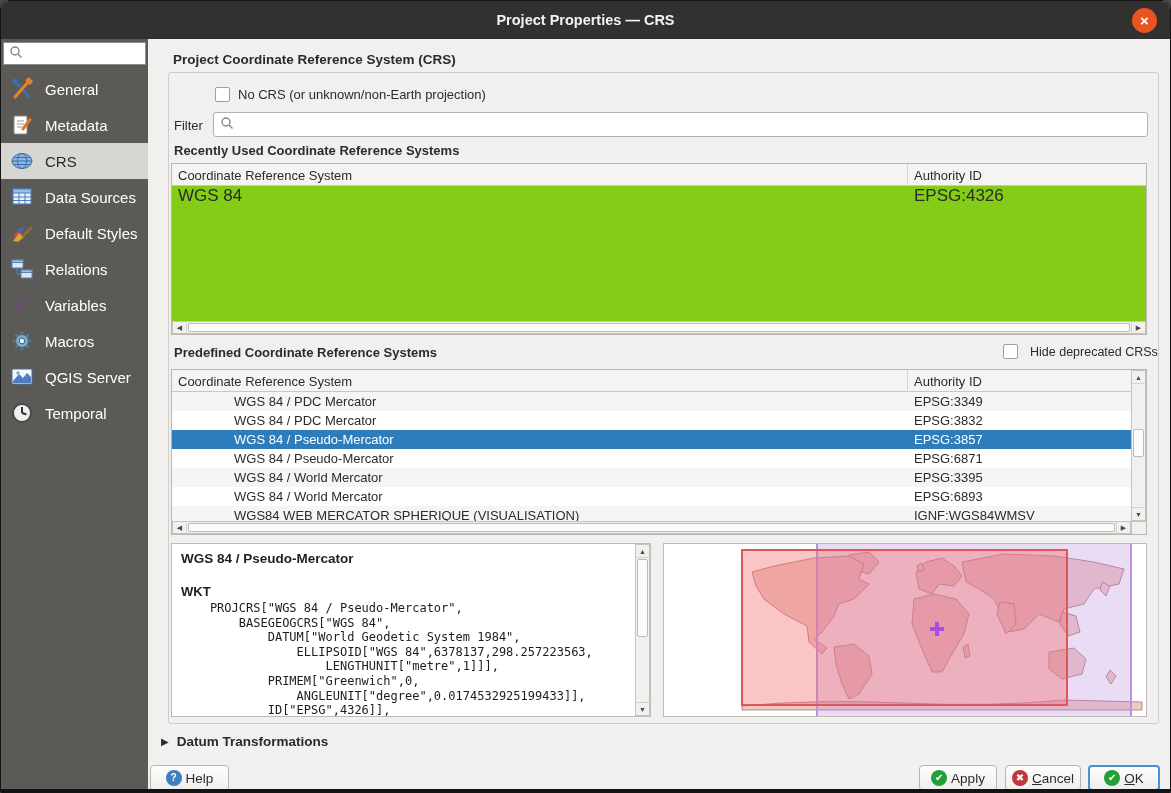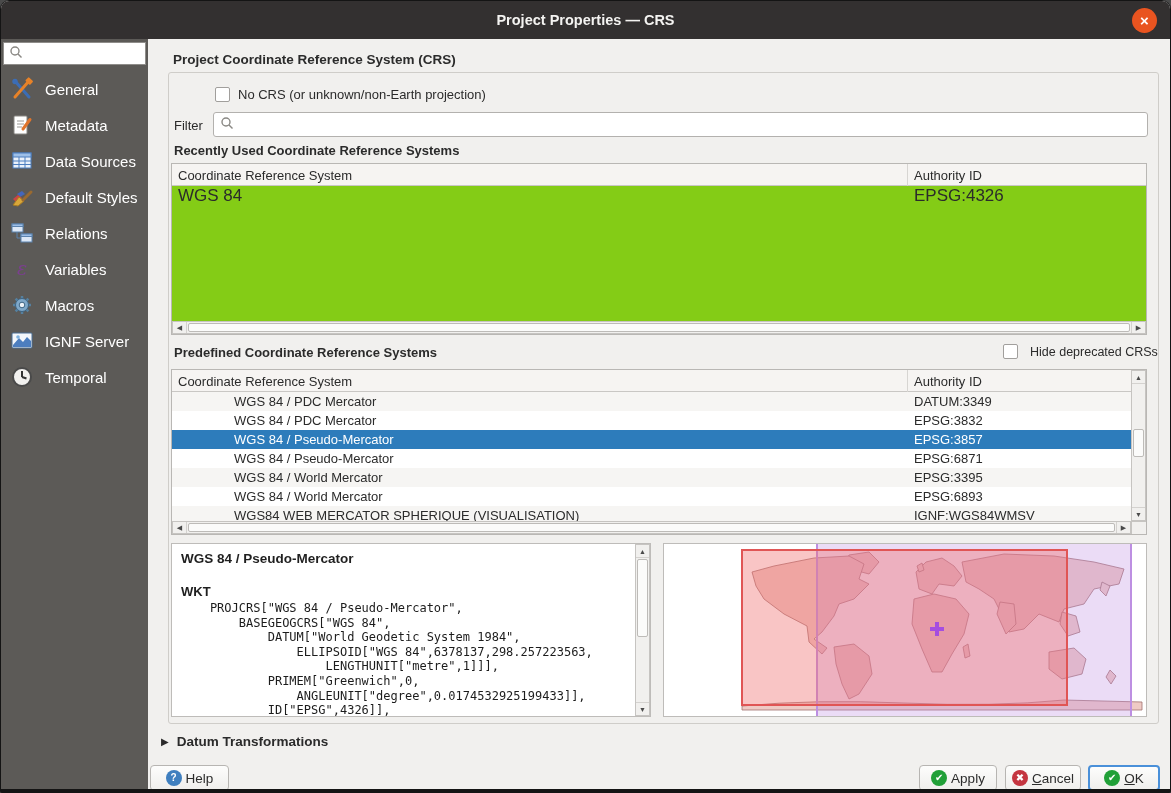--- a/index.html
+++ b/index.html
@@ -149,20 +149,32 @@
               <rect x="4" y="3" width="13" height="18" rx="1" fill="#fff" stroke="#8a8884"></rect>
               <line x1="7" y1="8" x2="14" y2="8" stroke="#9a9894"></line>
               <line x1="7" y1="11" x2="14" y2="11" stroke="#9a9894"></line>
               <line x1="7" y1="14" x2="12" y2="14" stroke="#9a9894"></line>
               <line x1="13" y1="16" x2="20" y2="6.5" stroke="#e0752c" stroke-width="3" stroke-linecap="round"></line>
             </svg>
           </span>
           <span>Metadata</span>
         </div>
 
+        <div class="side-item selected">
+          <span class="side-ico">
+            <svg width="24" height="24" viewBox="0 0 24 24">
+              <ellipse cx="12" cy="12" rx="10" ry="7.5" fill="#8ab6e8" stroke="#3e6f9e"></ellipse>
+              <ellipse cx="12" cy="12" rx="4.5" ry="7.5" fill="none" stroke="#3e6f9e"></ellipse>
+              <line x1="2" y1="12" x2="22" y2="12" stroke="#3e6f9e"></line>
+              <line x1="3.5" y1="8.5" x2="20.5" y2="8.5" stroke="#3e6f9e"></line>
+              <line x1="3.5" y1="15.5" x2="20.5" y2="15.5" stroke="#3e6f9e"></line>
+            </svg>
+          </span>
+          <span>CRS</span>
+        </div>
 
         <div class="side-item">
           <span class="side-ico">
             <svg width="24" height="24" viewBox="0 0 24 24">
               <rect x="3" y="4" width="18" height="15" fill="#eaf1fa" stroke="#4d7ebf"></rect>
               <rect x="3" y="4" width="18" height="4" fill="#9dbfe8" stroke="#4d7ebf"></rect>
               <line x1="9" y1="8" x2="9" y2="19" stroke="#4d7ebf"></line>
               <line x1="15" y1="8" x2="15" y2="19" stroke="#4d7ebf"></line>
               <line x1="3" y1="12" x2="21" y2="12" stroke="#4d7ebf"></line>
               <line x1="3" y1="15.5" x2="21" y2="15.5" stroke="#4d7ebf"></line>
@@ -222,21 +234,21 @@
         </div>
 
         <div class="side-item">
           <span class="side-ico">
             <svg width="24" height="24" viewBox="0 0 24 24">
               <rect x="2" y="4" width="20" height="15" rx="1" fill="#f4f7fb" stroke="#4a6f96"></rect>
               <path d="M3 16 L9 9 L13 13 L17 8 L21 12 V18 H3 Z" fill="#4d7ebf"></path>
               <circle cx="8" cy="8" r="1.8" fill="#7fb2e0"></circle>
             </svg>
           </span>
-          <span>IGNF Server</span>
+          <span>QGIS Server</span>
         </div>
 
         <div class="side-item">
           <span class="side-ico">
             <svg width="24" height="24" viewBox="0 0 24 24">
               <circle cx="12" cy="12" r="9" fill="#f2f1ef" stroke="#4a4a4a" stroke-width="2"></circle>
               <line x1="12" y1="12" x2="12" y2="6" stroke="#333" stroke-width="2"></line>
               <line x1="12" y1="12" x2="16.5" y2="13.5" stroke="#333" stroke-width="2"></line>
             </svg>
           </span>
@@ -294,21 +306,21 @@
 
       <div class="tbl tbl2">
         <div class="thead">
           <div class="th th1">Coordinate Reference System</div>
           <div class="th th2">Authority ID</div>
         </div>
         <div class="t2-rows">
 
             <div class="t2-row">
               <span class="cell-name">WGS 84 / PDC Mercator</span>
-              <span class="cell-auth">DATUM:3349</span>
+              <span class="cell-auth">EPSG:3349</span>
             </div>
 
             <div class="t2-row">
               <span class="cell-name">WGS 84 / PDC Mercator</span>
               <span class="cell-auth">EPSG:3832</span>
             </div>
 
             <div class="t2-row selected">
               <span class="cell-name">WGS 84 / Pseudo-Mercator</span>
               <span class="cell-auth">EPSG:3857</span>

